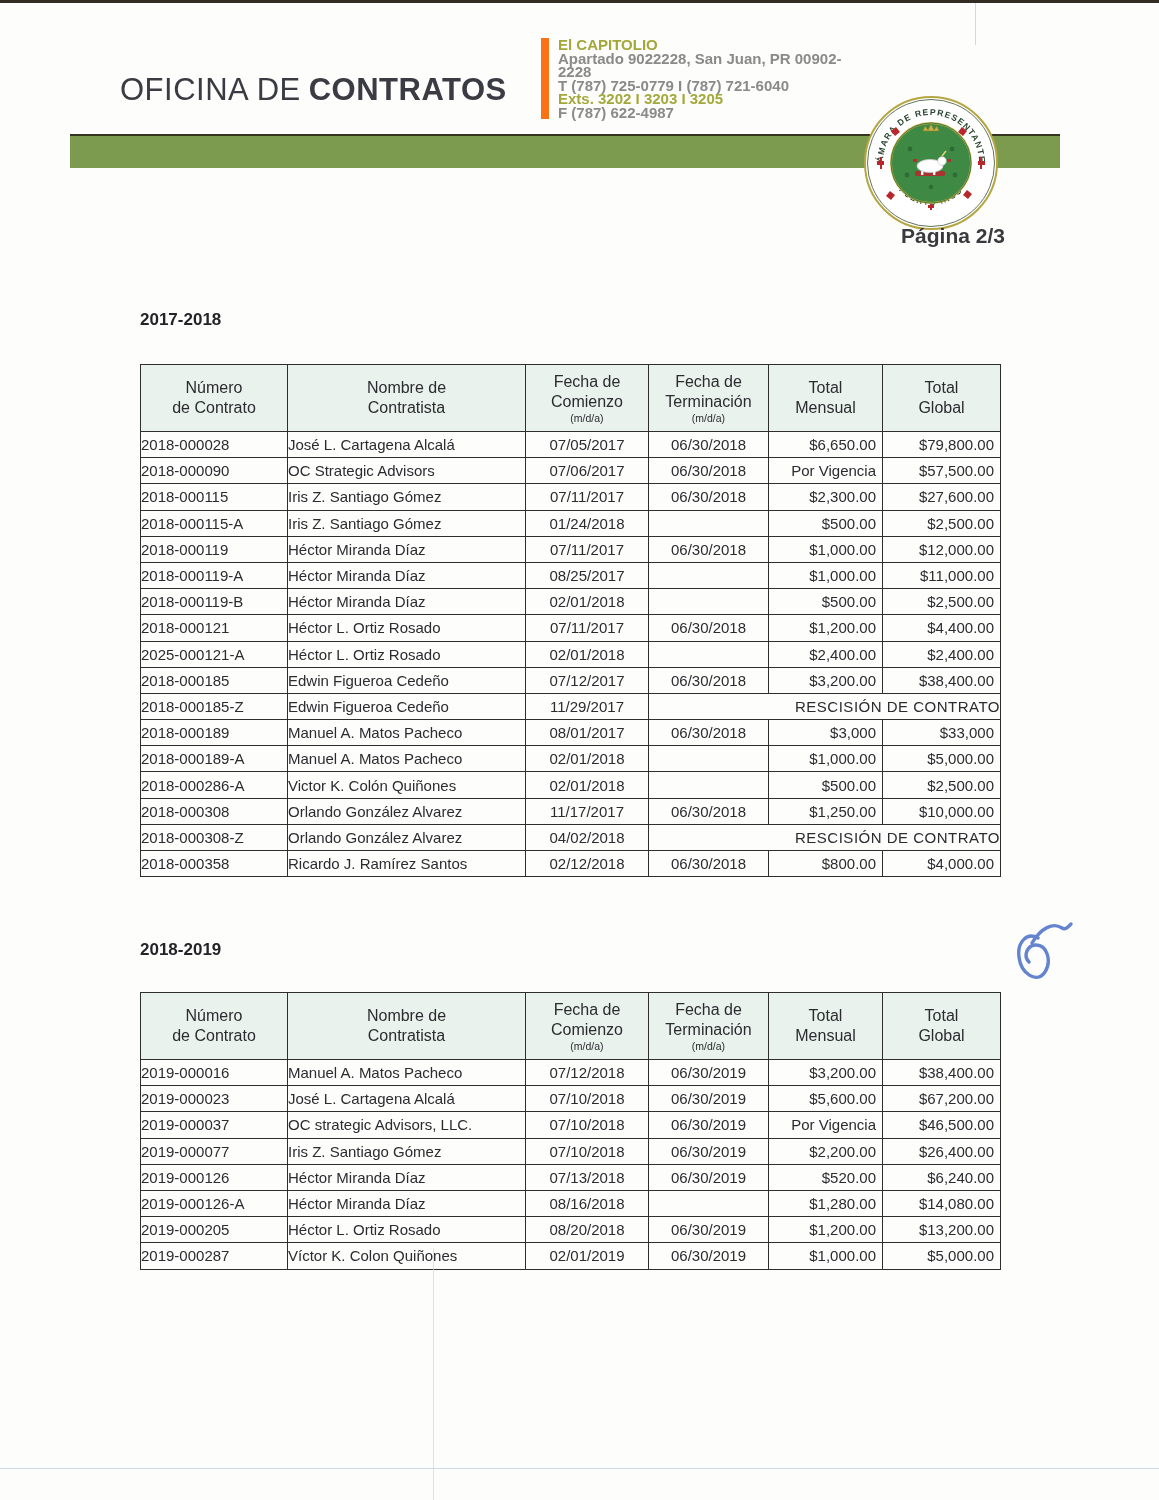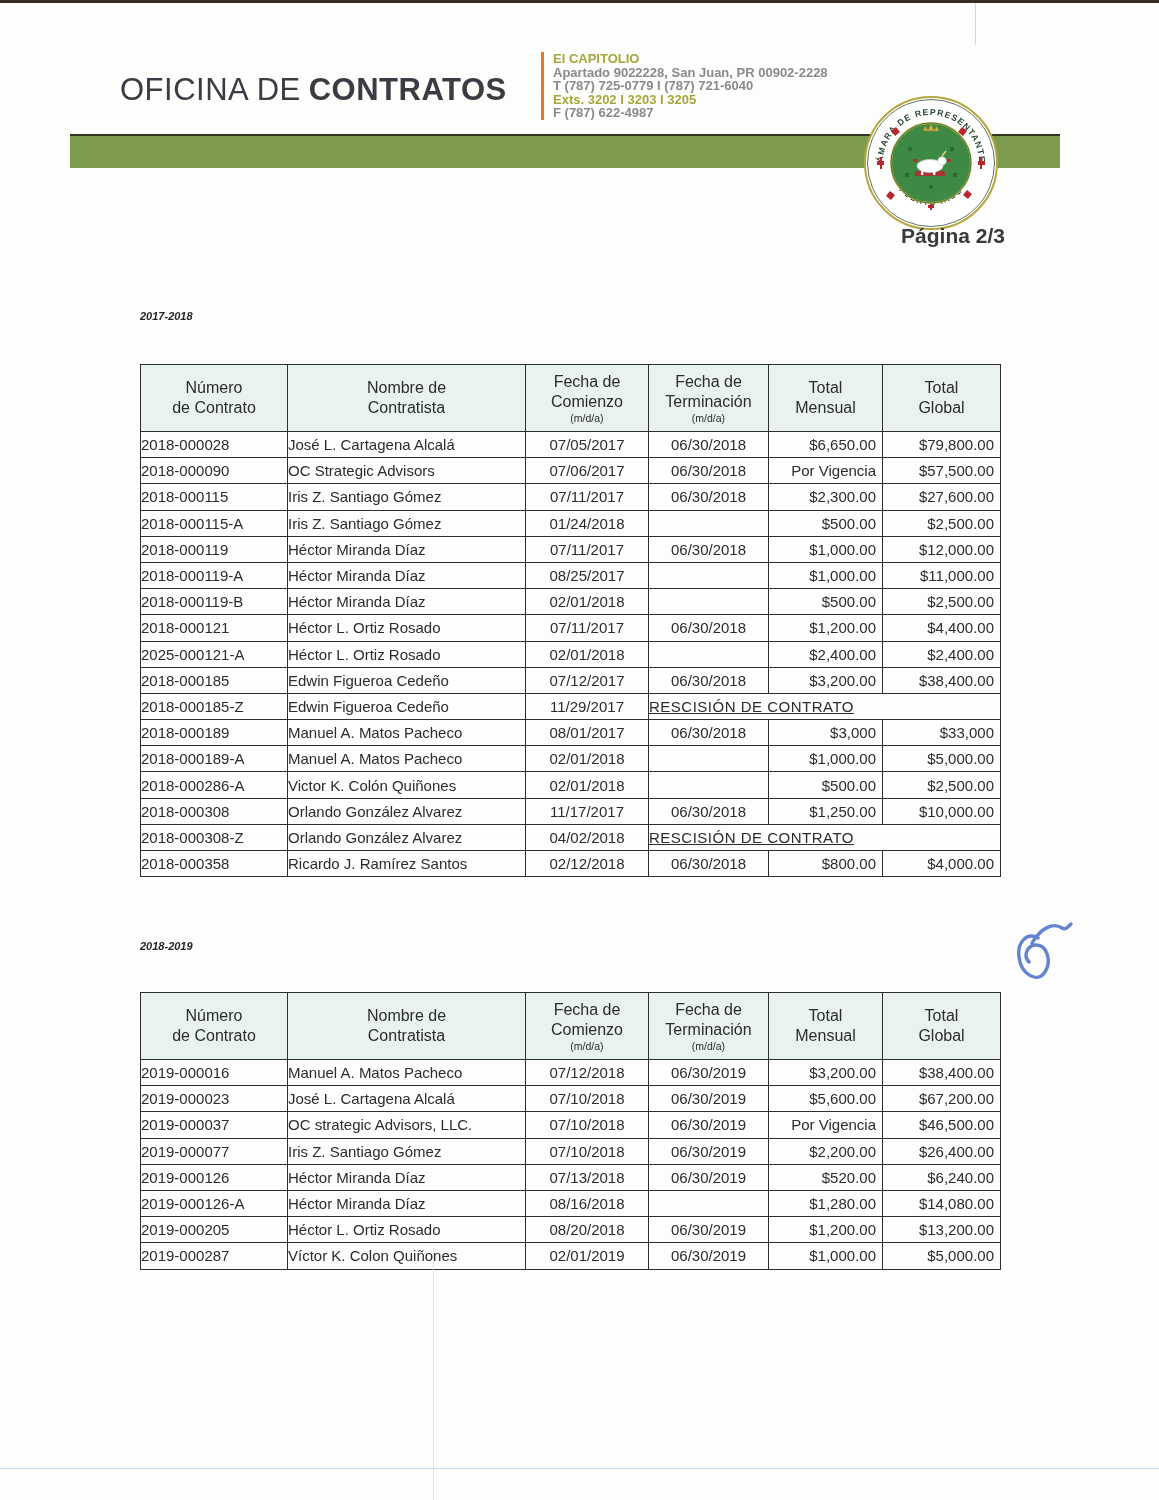--- a/index.html
+++ b/index.html
@@ -25,51 +25,51 @@
   .scan-top-edge{position:absolute;top:0;left:0;width:100%;height:3px;background:#332d26;}
   .scan-top-vline{position:absolute;top:3px;left:975px;width:1px;height:42px;background:#d8d8d8;}
   .scan-bottom-hline{position:absolute;top:1468px;left:0;width:1159px;height:1px;background:#c9dbe9;}
   .scan-bottom-vline{position:absolute;top:1248px;left:433px;width:1px;height:252px;background:#ccd9e4;opacity:.7;}
 
   
   .office-title{position:absolute;left:120px;top:72px;font-size:31px;letter-spacing:.5px;color:#3b3b43;white-space:nowrap;}
   .office-title .reg{font-weight:400;}
   .office-title .bold{font-weight:700;margin-left:8px;}
   .contact-block{
-    position:absolute;left:541px;top:52px;width:330px;
-    border-left:3px solid #f97316;padding-left:9px;
-    font-size:13px;line-height:13.5px;font-weight:700;
+    position:absolute;left:541px;top:38px;width:330px;
+    border-left:8px solid #f97316;padding-left:9px;
+    font-size:15px;line-height:13.5px;font-weight:700;
   }
   .contact-line.olive{color:var(--olive);}
   .contact-line.gray{color:#8a8a8a;}
   .green-bar{position:absolute;left:70px;top:134px;width:990px;height:34px;background:var(--bar-green);border-top:2px solid #35341f;}
   .seal-wrap{position:absolute;left:863px;top:95px;width:136px;height:136px;}
   .page-number{position:absolute;left:855px;top:224px;width:150px;text-align:right;font-size:21px;font-weight:700;color:#3a3a3e;}
 
   
-  .section-title{position:absolute;font-size:11px;font-weight:700;color:#242428;font-style:italic;}
+  .section-title{position:absolute;font-size:17px;font-weight:700;color:#242428;}
   #title-t2017{left:140px;top:310px;}
   #title-t2018{left:140px;top:940px;}
   .ctable{position:absolute;left:140px;border-collapse:collapse;table-layout:fixed;width:860px;background:#fdfdfc;margin-top:28px;}
   #table-t2017{top:336px;}
   #table-t2018{top:964px;}
   .ctable col.c0{width:147px;} .ctable col.c1{width:238px;}
   .ctable col.c2{width:123px;} .ctable col.c3{width:120px;}
   .ctable col.c4{width:114px;} .ctable col.c5{width:118px;}
   .ctable th,.ctable td{border:1.5px solid var(--border-dark);}
   .ctable th{
     background:var(--header-fill);height:67px;
     font-size:16px;font-weight:400;color:#2b2b30;line-height:20px;vertical-align:middle;
   }
   .ctable th .sub{display:block;font-size:10.5px;line-height:11px;margin-top:1px;}
   .ctable td{height:26.2px;font-size:15px;color:#2b2b30;vertical-align:middle;white-space:nowrap;overflow:hidden;}
   td.al{text-align:left;padding-left:0;}
   td.ac{text-align:center;}
   td.ar{text-align:right;padding-right:6px;}
-  td.span-cell{text-align:left;font-size:15px;letter-spacing:.5px;text-decoration:underline;}
+  td.span-cell{text-align:right;font-size:15px;letter-spacing:.5px;}
 
   .blue-mark{position:absolute;left:1005px;top:912px;width:72px;height:84px;}
 </style>
 </head>
 <body>
 
 <div class="page">
 
   <div class="scan-top-edge"></div>
   <div class="scan-top-vline"></div>

